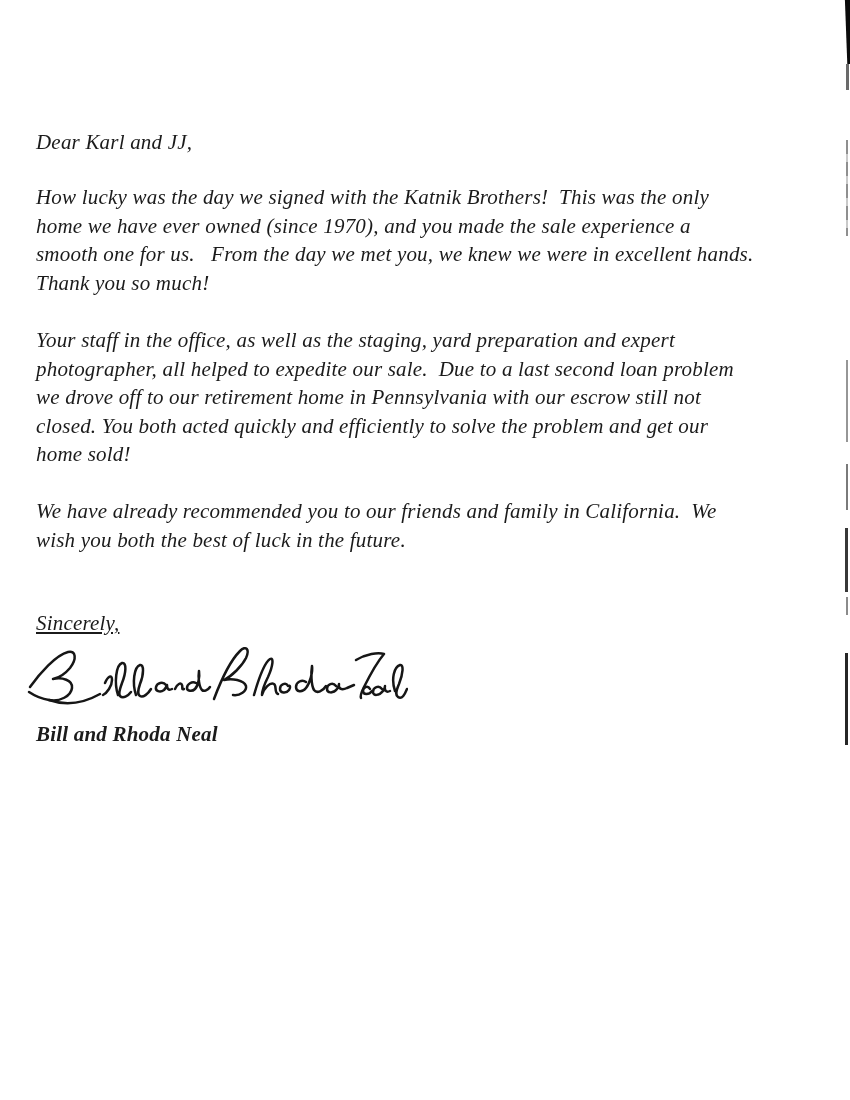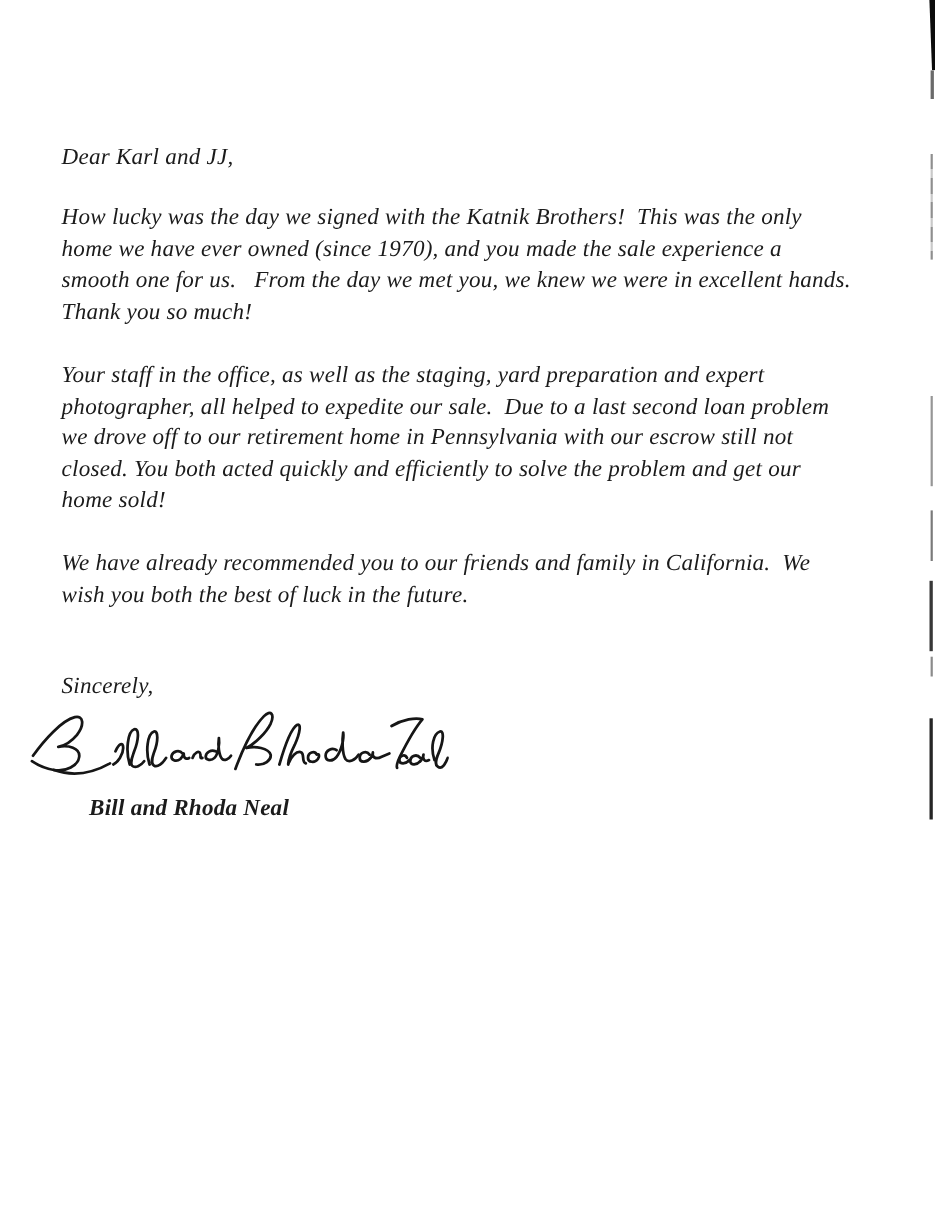--- a/index.html
+++ b/index.html
@@ -10,38 +10,37 @@
   .page {
     position: relative;
     width: 850px;
     height: 1100px;
     background: #ffffff;
     overflow: hidden;
     font-family: "Liberation Serif", serif;
   }
   .letter-text {
     position: absolute;
-    left: 56px;
+    left: 36px;
     color: #1b1b1b;
     font-style: italic;
     font-size: 21px;
     line-height: 28.6px;
     white-space: pre;
     margin: 0;
     letter-spacing: 0.2px;
   }
   .salutation { top: 128px; }
   .para-1 { top: 183px; }
   .para-2 { top: 326px; }
   .para-3 { top: 497px; }
-  .closing { top: 609px; }
+  .closing { top: 609px; text-decoration: underline; }
   .typed-name {
     top: 720px;
     font-weight: bold;
-    margin-left: 25px;
   }
   .signature-svg {
     position: absolute;
     left: 26px;
     top: 641px;
     width: 382px;
     height: 74px;
   }
   .signature-svg path {
     fill: none;

